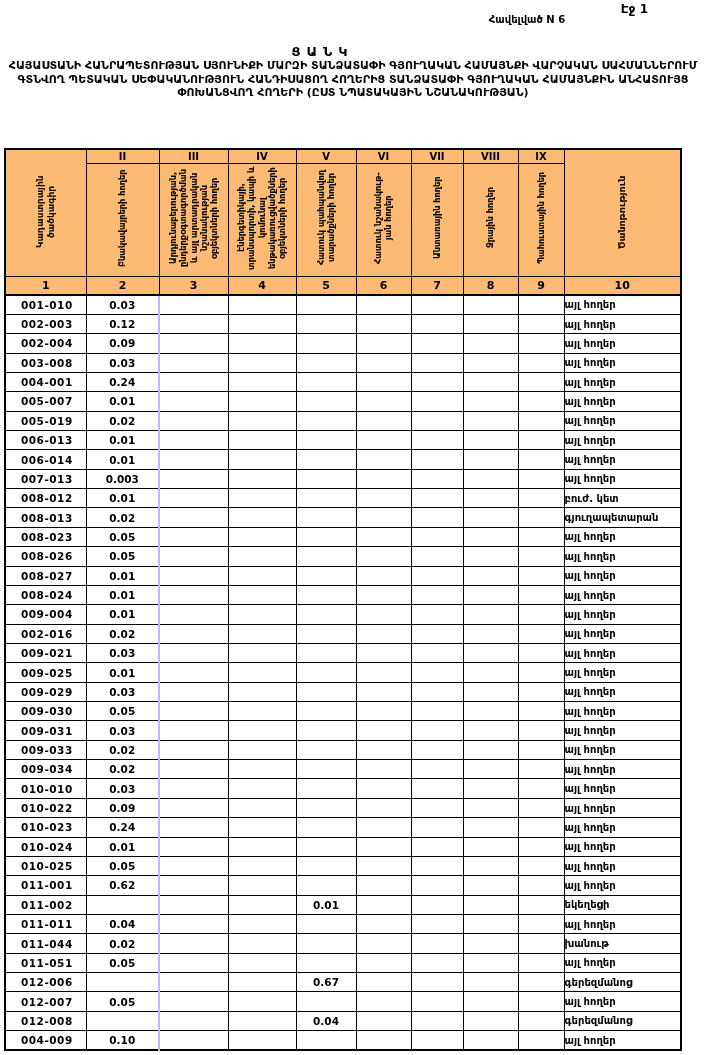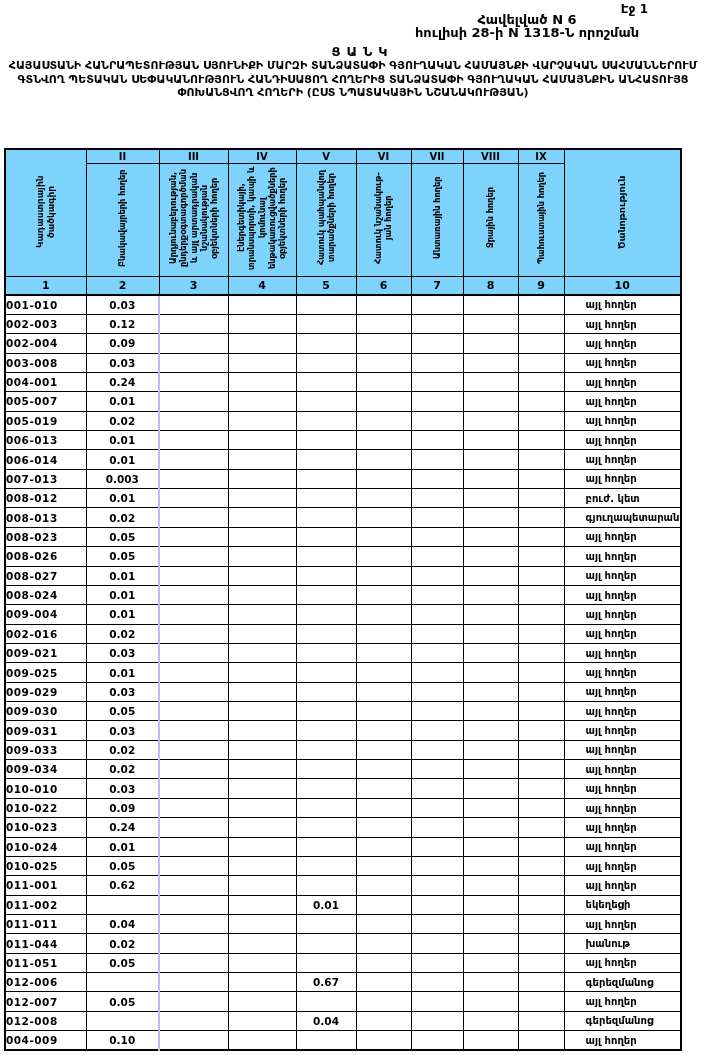--- a/index.html
+++ b/index.html
@@ -8,67 +8,66 @@
     background:#ffffff;color:#000;
     font-family:"DejaVu Sans",sans-serif;
     -webkit-font-smoothing:none;
   }
   .page-num{
     position:absolute;top:2px;right:58px;
     font-size:12px;font-weight:bold;
   }
   .appendix{
     position:absolute;top:13px;left:348px;width:358px;
-    text-align:center;font-size:13px;font-weight:bold;line-height:13px;
+    text-align:center;font-size:10px;font-weight:bold;line-height:13px;
   }
   .doc-title{
     position:absolute;top:44px;left:0;width:645px;
-    text-align:center;font-size:13px;font-weight:bold;letter-spacing:6px;padding-left:40px;
+    text-align:center;font-size:13px;font-weight:bold;letter-spacing:6px;
   }
   .doc-subtitle{
     position:absolute;top:59px;left:8px;width:690px;
     text-align:center;font-size:11px;font-weight:bold;line-height:13.5px;
   }
   table.main{
     position:absolute;top:148px;left:4px;width:678px;
     border-collapse:collapse;table-layout:fixed;
     border:2px solid #000;
   }
   col.w0{width:81px}col.w1{width:73px}col.w2{width:69px}col.w3{width:68px}
   col.w4{width:60px}col.w5{width:55px}col.w6{width:52px}col.w7{width:55px}
   col.w8{width:46px}col.w9{width:117px}
   th,td{border:1px solid #000;padding:0;overflow:hidden;}
-  thead th{font-weight:bold;background:#7dd3fc;vertical-align:middle;text-align:center;}
+  thead th{font-weight:bold;background:#fdba74;vertical-align:middle;text-align:center;}
   tr.roman-row th{height:13px;font-size:10px;line-height:11px;}
   tr.vert-row th{height:112px;vertical-align:middle;}
   tr.num-row th{height:17px;font-size:11px;border-bottom:2px solid #000;}
   th.span2{vertical-align:middle;}
   .vwrap{
     writing-mode:vertical-rl;transform:rotate(180deg);
     display:inline-block;max-width:100%;
     font-size:8.2px;line-height:1.25;font-weight:bold;
     height:106px;text-align:center;white-space:normal;
   }
   .vwrap.tall{height:122px;font-size:9px;}
   .vwrap.note-h{height:122px;font-size:9.5px;}
   tbody tr{height:19.36px;}
   tbody td{font-size:10.5px;font-weight:bold;vertical-align:middle;background:#fff;}
-  td.code{text-align:left;padding-left:0;letter-spacing:0.5px;}
+  td.code{text-align:left;padding-left:15px;letter-spacing:0.5px;}
   td.val{text-align:center;}
-  td.note{text-align:left;padding-left:21px;position:relative;font-size:10px;}
+  td.note{text-align:left;padding-left:0;position:relative;font-size:10px;}
   td.c2border{border-right:2px solid #c4b5fd;}
 </style>
 </head>
 <body>
 
 <div class="page-num">Էջ 1</div>
 
 <div class="appendix">
   <div>Հավելված N 6</div>
-  <div>հուլիսի 28-ի N 1318-Ն որոշման</div>
 </div>
 
 <div class="doc-title">ՑԱՆԿ</div>
 
 <div class="doc-subtitle">ՀԱՅԱՍՏԱՆԻ ՀԱՆՐԱՊԵՏՈՒԹՅԱՆ ՍՅՈՒՆԻՔԻ ՄԱՐԶԻ ՏԱՆՁԱՏԱՓԻ ԳՅՈՒՂԱԿԱՆ ՀԱՄԱՅՆՔԻ ՎԱՐՉԱԿԱՆ ՍԱՀՄԱՆՆԵՐՈՒՄ ԳՏՆՎՈՂ ՊԵՏԱԿԱՆ ՍԵՓԱԿԱՆՈՒԹՅՈՒՆ ՀԱՆԴԻՍԱՑՈՂ ՀՈՂԵՐԻՑ ՏԱՆՁԱՏԱՓԻ ԳՅՈՒՂԱԿԱՆ ՀԱՄԱՅՆՔԻՆ ԱՆՀԱՏՈՒՅՑ ՓՈԽԱՆՑՎՈՂ ՀՈՂԵՐԻ (ԸՍՏ ՆՊԱՏԱԿԱՅԻՆ ՆՇԱՆԱԿՈՒԹՅԱՆ)</div>
 
 <table class="main">
   <colgroup>
     <col class="w0">
       <col class="w1">

